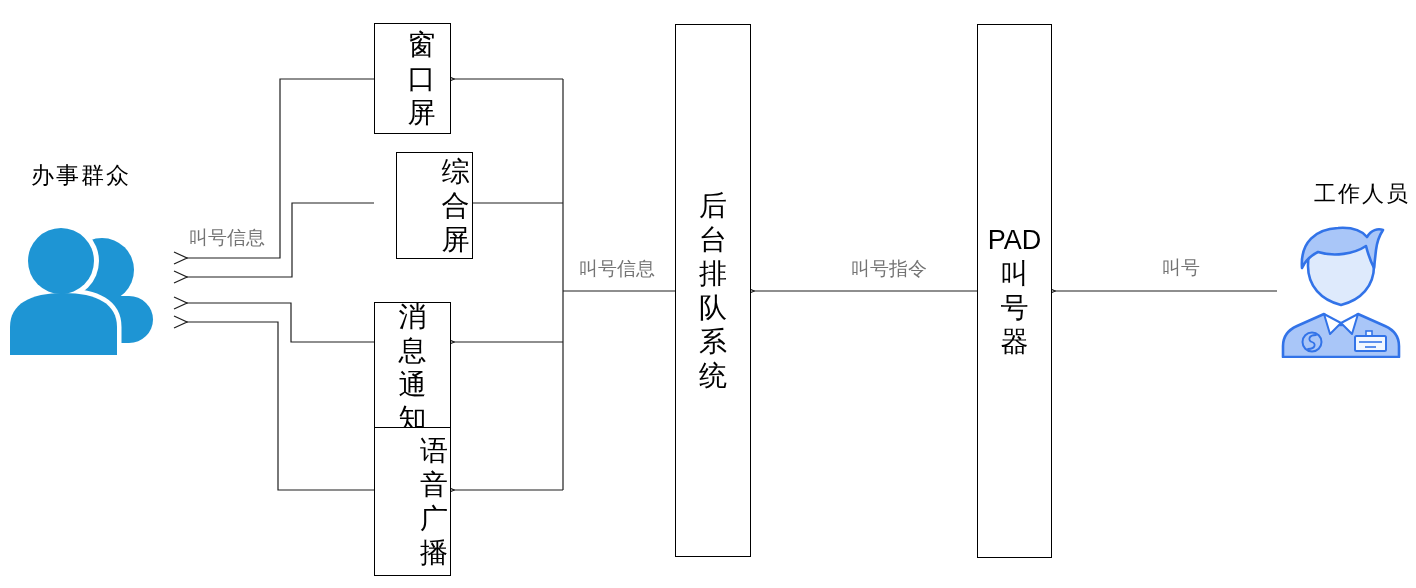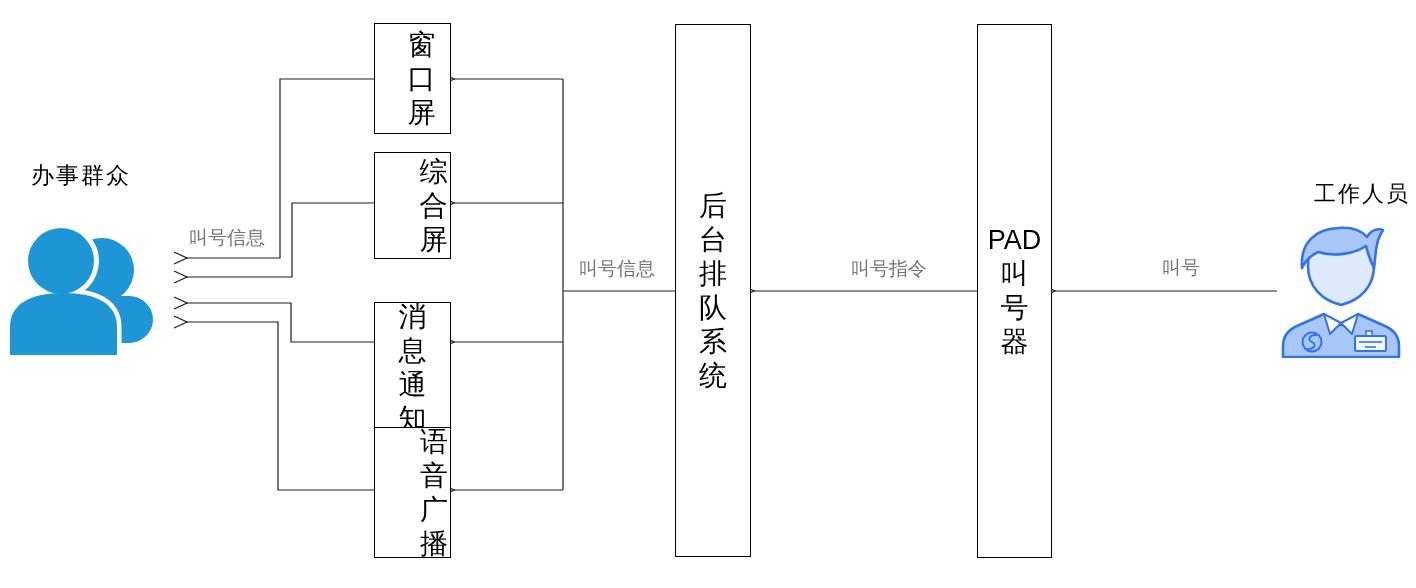--- a/index.html
+++ b/index.html
@@ -68,27 +68,27 @@
     <circle cx="53" cy="37" r="38" fill="#fff"></circle>
     <path d="M 2 131 V 103 C 2 80 22 69 55.5 69 C 89 69 109 80 109 103 V 131 Z" fill="#fff" stroke="#fff" stroke-width="9"></path>
 
     <circle cx="53" cy="37" r="33" fill="var(--crowd-blue)"></circle>
     <path d="M 2 131 V 103 C 2 80 22 69 55.5 69 C 89 69 109 80 109 103 V 131 Z" fill="var(--crowd-blue)"></path>
   </svg>
 
   <div class="node" style="left:374px;top:23px;width:77px;height:111px;padding-left:18px;">
     <span class="vstack">窗口屏</span>
   </div>
-  <div class="node" style="left:374px;top:152px;width:77px;height:107px;padding-left:42px;">
+  <div class="node" style="left:396px;top:152px;width:77px;height:107px;padding-left:42px;">
     <span class="vstack">综合屏</span>
   </div>
   <div class="node" style="left:374px;top:278px;width:77px;height:132px;margin-top:24px;">
     <span class="vstack">消息通知</span>
   </div>
-  <div class="node" style="left:374px;top:427px;width:77px;height:131px;padding-left:43px;">
+  <div class="node" style="left:374px;top:427px;width:77px;height:149px;padding-left:43px;">
     <span class="vstack">语音广播</span>
   </div>
 
   <div class="node" style="left:675px;top:24px;width:76px;height:533px;">
     <span class="vstack">后台排队系统</span>
   </div>
 
   <div class="node" style="left:977px;top:24px;width:75px;height:534px;">
     <span class="padbox-inner">
       <span class="padbox-line1">PAD</span>

